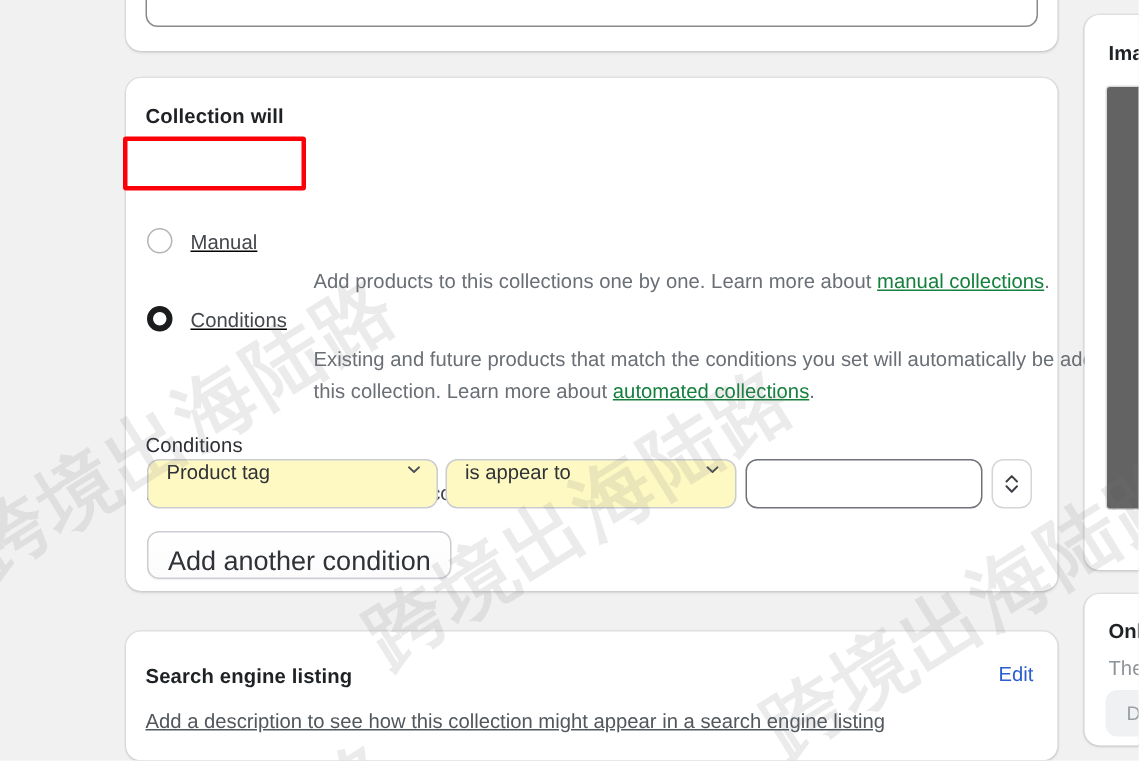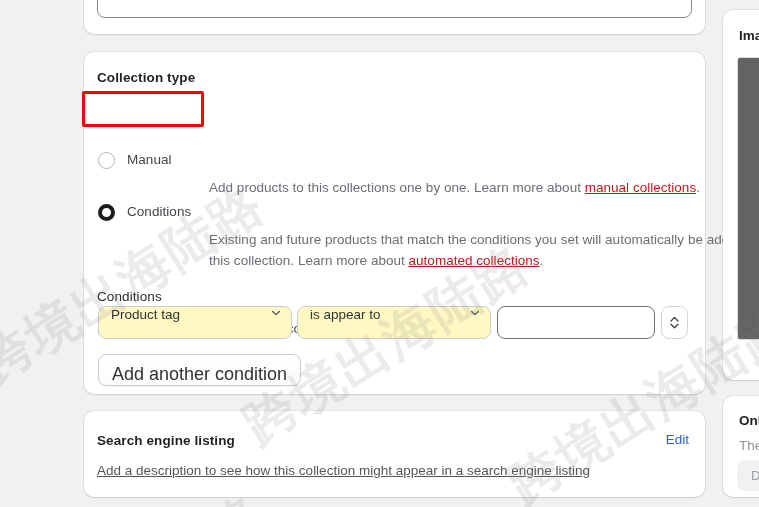--- a/index.html
+++ b/index.html
@@ -47,37 +47,37 @@
   
   #card-collection { left: 84px; top: 52px; width: 621px; height: 342px; }
 
   .card-title {
     font-size: 13.5px; font-weight: 700; color: #1f2225; letter-spacing: 0.1px;
   }
   .sec-title {
     font-size: 13.5px; color: #2b2f33; letter-spacing: 0.1px;
   }
 
-  .radio-row { position: absolute; display: flex; align-items: flex-start; }
+  .radio-row { position: absolute; display: flex; align-items: flex-end; text-decoration: underline; }
   .radio {
     width: 17px; height: 17px; border-radius: 50%;
     border: 1.6px solid #b4b4b4; background: #fff;
     flex: 0 0 auto; position: relative;
   }
   .radio.checked { border: 4.6px solid #1a1c1d; background:#fff; }
   .radio-label {
     margin-left: 12px; font-size: 13.5px; color: #43474b; letter-spacing: 0.05px;
   }
   .radio.checked + .radio-label { color: #43474b; }
 
   .help {
     position: absolute;
     font-size: 13.5px; color: #6a6f75; line-height: 21px; letter-spacing: 0.02px;
   }
-  a.link { color: #b91c1c; text-decoration: underline; margin-top: 33px; }
+  a.link { color: #15803d; text-decoration: underline; margin-top: 33px; }
 
   
   .match-row { position: absolute; display: flex; align-items: center; }
   .match-label { font-size: 13.5px; color: #43474b; }
   .mini-radio {
     width: 15px; height: 15px; border-radius: 50%;
     border: 1.6px solid #b4b4b4; background:#fff; flex:0 0 auto;
   }
   .mini-radio.checked { border: 4.2px solid #1a1c1d; }
   .mini-label { font-size: 13.5px; color: #43474b; margin-left: 9px; }
@@ -105,21 +105,21 @@
   .btn {
     position: absolute; height: 32px;
     border: 1px solid #cacdd1; border-radius: 8px;
     background: linear-gradient(180deg,#ffffff 0%,#fbfbfb 100%);
     display:flex; align-items:flex-end; justify-content:center;
     font-size: 18px; color: #2f3337; padding: 0 13px;
     box-shadow: 0 1px 0 rgba(0,0,0,0.045);
   }
 
   
-  #card-seo { left: 84px; top: 411px; width: 621px; height: 86px; }
+  #card-seo { left: 84px; top: 421px; width: 621px; height: 86px; }
   .edit-link {
     position: absolute; right: 16px; top: 34px;
     font-size: 13.5px; color: #2c5ecf; cursor: pointer;
   }
 
   
   #card-image { left: 723px; top: 10px; width: 120px; height: 370px; }
   .img-title { position:absolute; left: 16px; top: 18px; font-size:13.5px; font-weight:700; color:#1f2225; }
   .img-thumb {
     position: absolute; left: 14px; top: 47px; width: 120px; height: 283px;
@@ -147,21 +147,21 @@
 <body>
 
 <div id="root">
 
   <div class="card" id="card-top">
     <div class="field-box"></div>
   </div>
 
   <div class="card" id="card-collection">
 
-    <div class="card-title" style="position:absolute;left:13px;top:18px;">Collection type</div>
+    <div class="card-title" style="position:absolute;left:13px;top:18px;">Collection will</div>
 
     <div class="radio-row" style="left:14px;top:100px;">
       <span class="radio"></span>
       <span class="radio-label">Manual</span>
     </div>
     <div class="help" style="left:125px;top:125px;width:560px;">
       <span>Add products to this collections one by one. Learn more about </span><a class="link" href="#">manual collections</a><span>.</span>
     </div>
 
     <div class="radio-row" style="left:14px;top:152px;">

